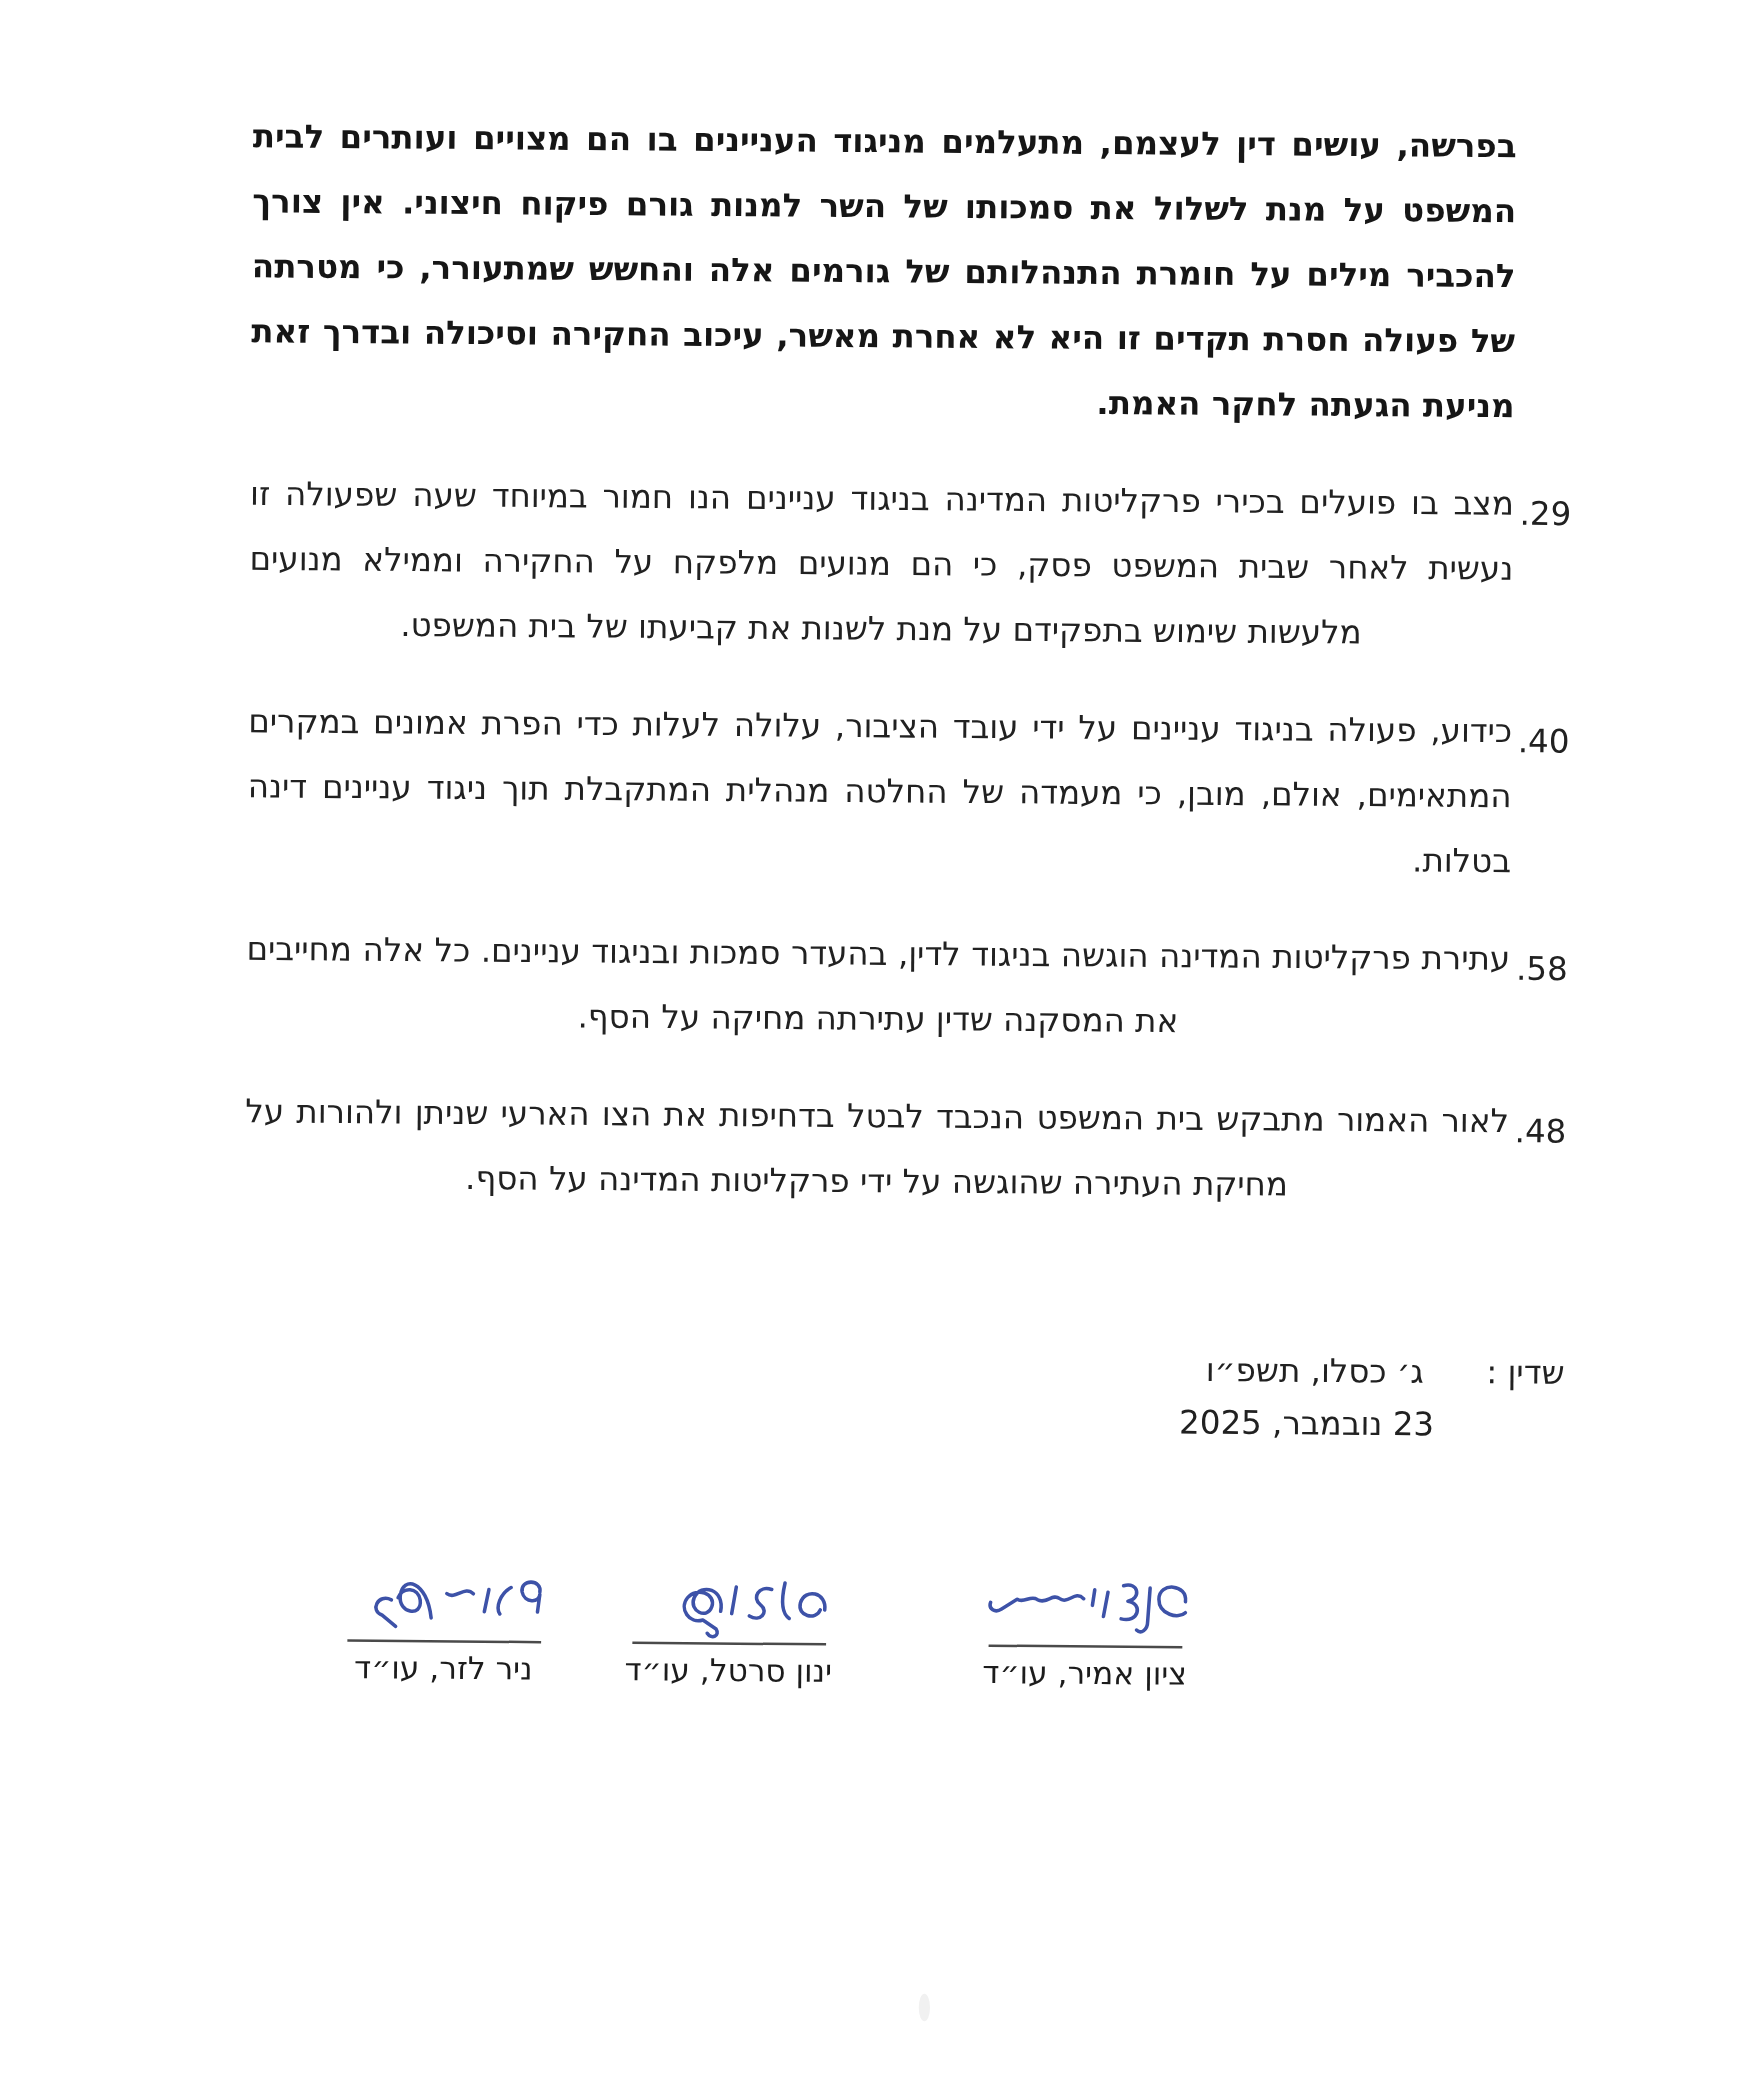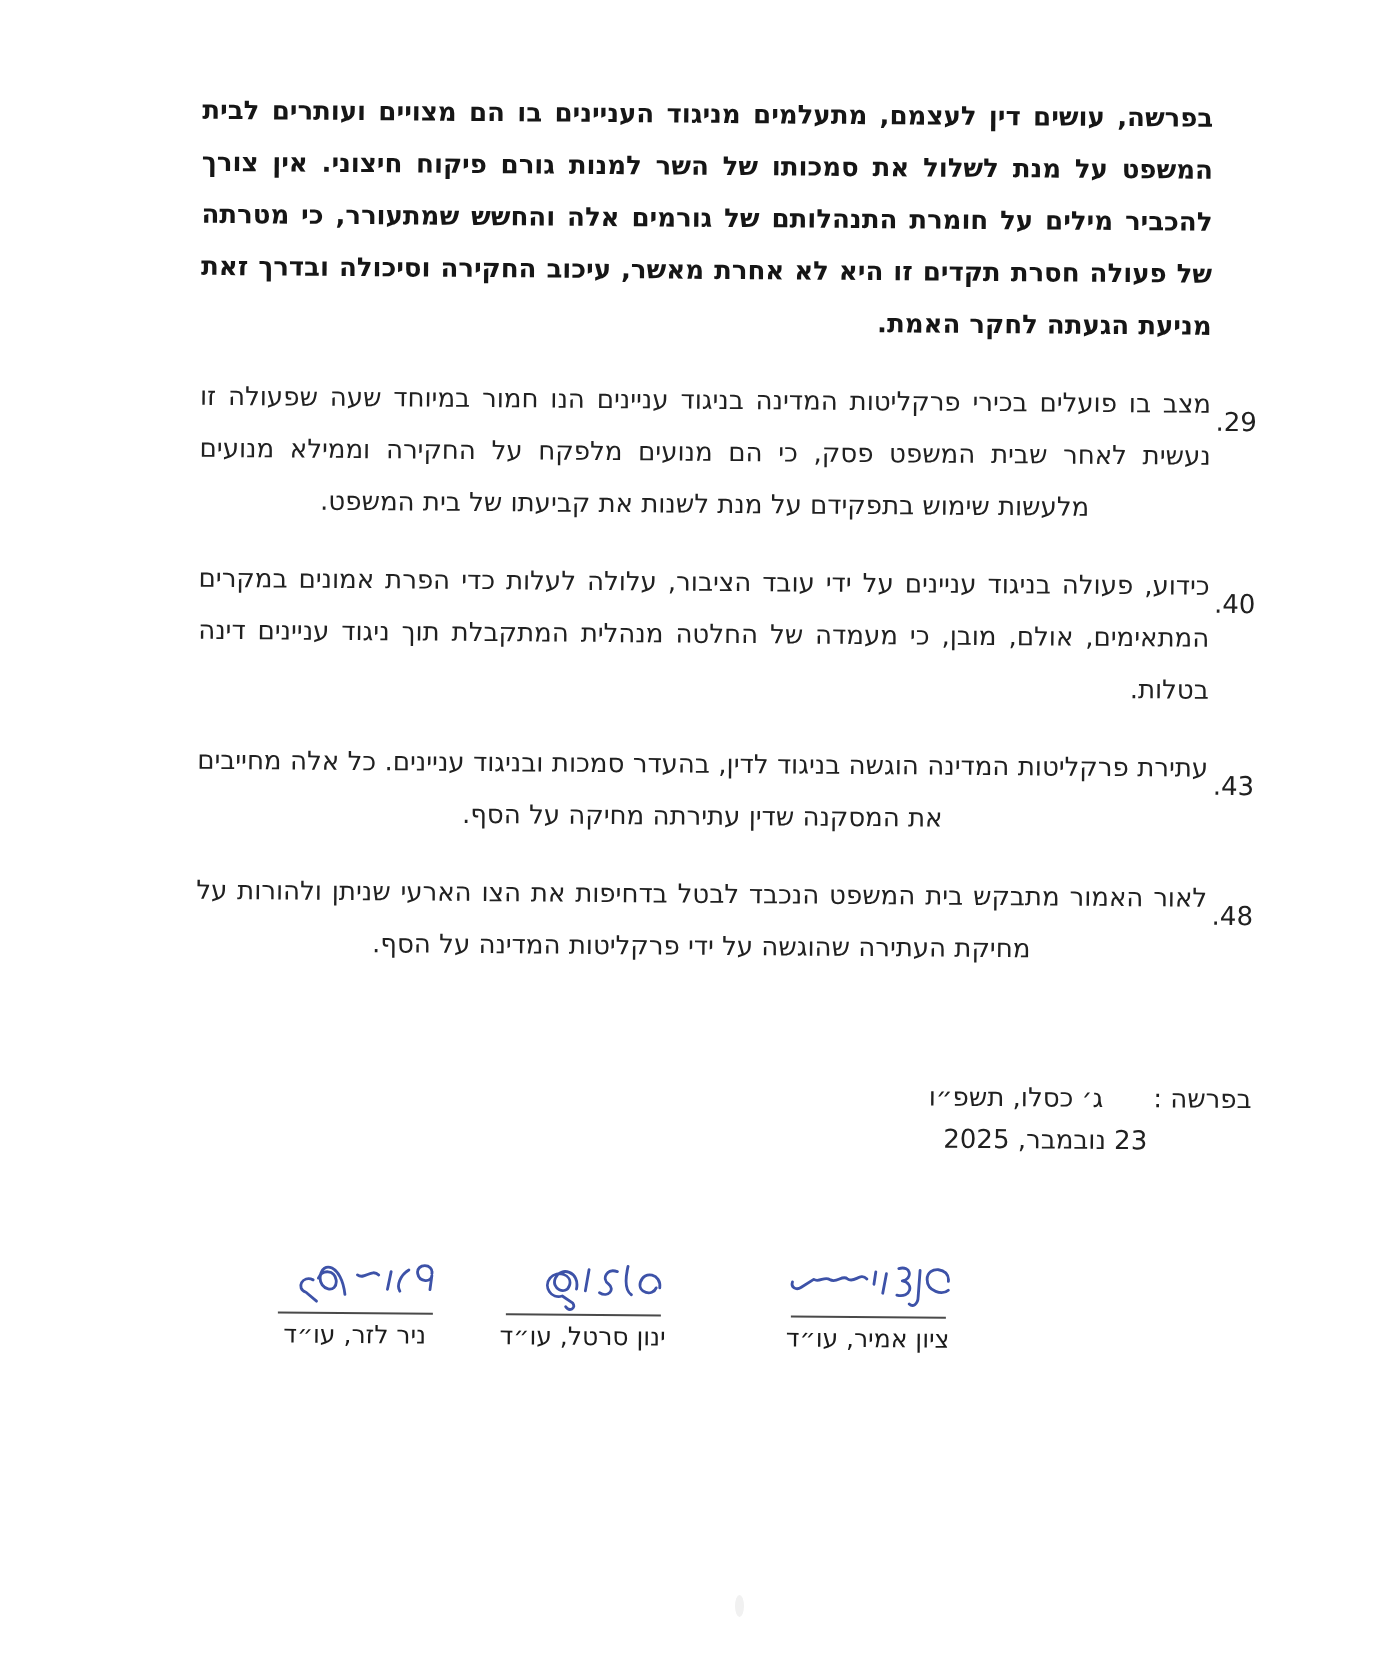--- a/index.html
+++ b/index.html
@@ -38,21 +38,21 @@
     position: relative;
     margin-top: 26px;
     padding-right: 46px;
     font-size: 26px;
     line-height: 52px;
     text-align: justify;
   }
   .item .num {
     position: absolute;
     right: 0;
-    top: 18px;
+    top: 8px;
     white-space: nowrap;
   }
   .last-center { text-align-last: center; }
   .last-right  { text-align-last: right; }
   .date-block {
     margin-top: 102px;
     padding-left: 0;
     font-size: 26px;
     line-height: 42px;
   }
@@ -118,32 +118,32 @@
       <span class="num">29.</span>
       <span>מצב בו פועלים בכירי פרקליטות המדינה בניגוד עניינים הנו חמור במיוחד שעה שפעולה זו נעשית לאחר שבית המשפט פסק, כי הם מנועים מלפקח על החקירה וממילא מנועים מלעשות שימוש בתפקידם על מנת לשנות את קביעתו של בית המשפט.</span>
     </div>
 
     <div class="item last-right">
       <span class="num">40.</span>
       <span>כידוע, פעולה בניגוד עניינים על ידי עובד הציבור, עלולה לעלות כדי הפרת אמונים במקרים המתאימים, אולם, מובן, כי מעמדה של החלטה מנהלית המתקבלת תוך ניגוד עניינים דינה בטלות.</span>
     </div>
 
     <div class="item last-center">
-      <span class="num">43.</span>
+      <span class="num">58.</span>
       <span>עתירת פרקליטות המדינה הוגשה בניגוד לדין, בהעדר סמכות ובניגוד עניינים. כל אלה מחייבים את המסקנה שדין עתירתה מחיקה על הסף.</span>
     </div>
 
     <div class="item last-center">
       <span class="num">48.</span>
       <span>לאור האמור מתבקש בית המשפט הנכבד לבטל בדחיפות את הצו הארעי שניתן ולהורות על מחיקת העתירה שהוגשה על ידי פרקליטות המדינה על הסף.</span>
     </div>
 
     <div class="date-block">
       <div class="date-row">
-        <span class="date-label">בפרשה :</span>
+        <span class="date-label">שדין :</span>
         <span class="heb-date">ג׳ כסלו, תשפ״ו</span>
       </div>
       <div class="greg-date">23 נובמבר, 2025</div>
     </div>
 
     <div class="sig sig-1">
       <svg class="scribble" viewBox="0 0 200 70" xmlns="http://www.w3.org/2000/svg">
         <g fill="none" stroke="#3d52a8" stroke-width="3.2" stroke-linecap="round" stroke-linejoin="round">
           <path d="M190 30 C192 14 166 12 166 28 C166 42 184 46 190 40"></path>
           <path d="M158 18 L156 48 C156 56 150 60 146 56"></path>

